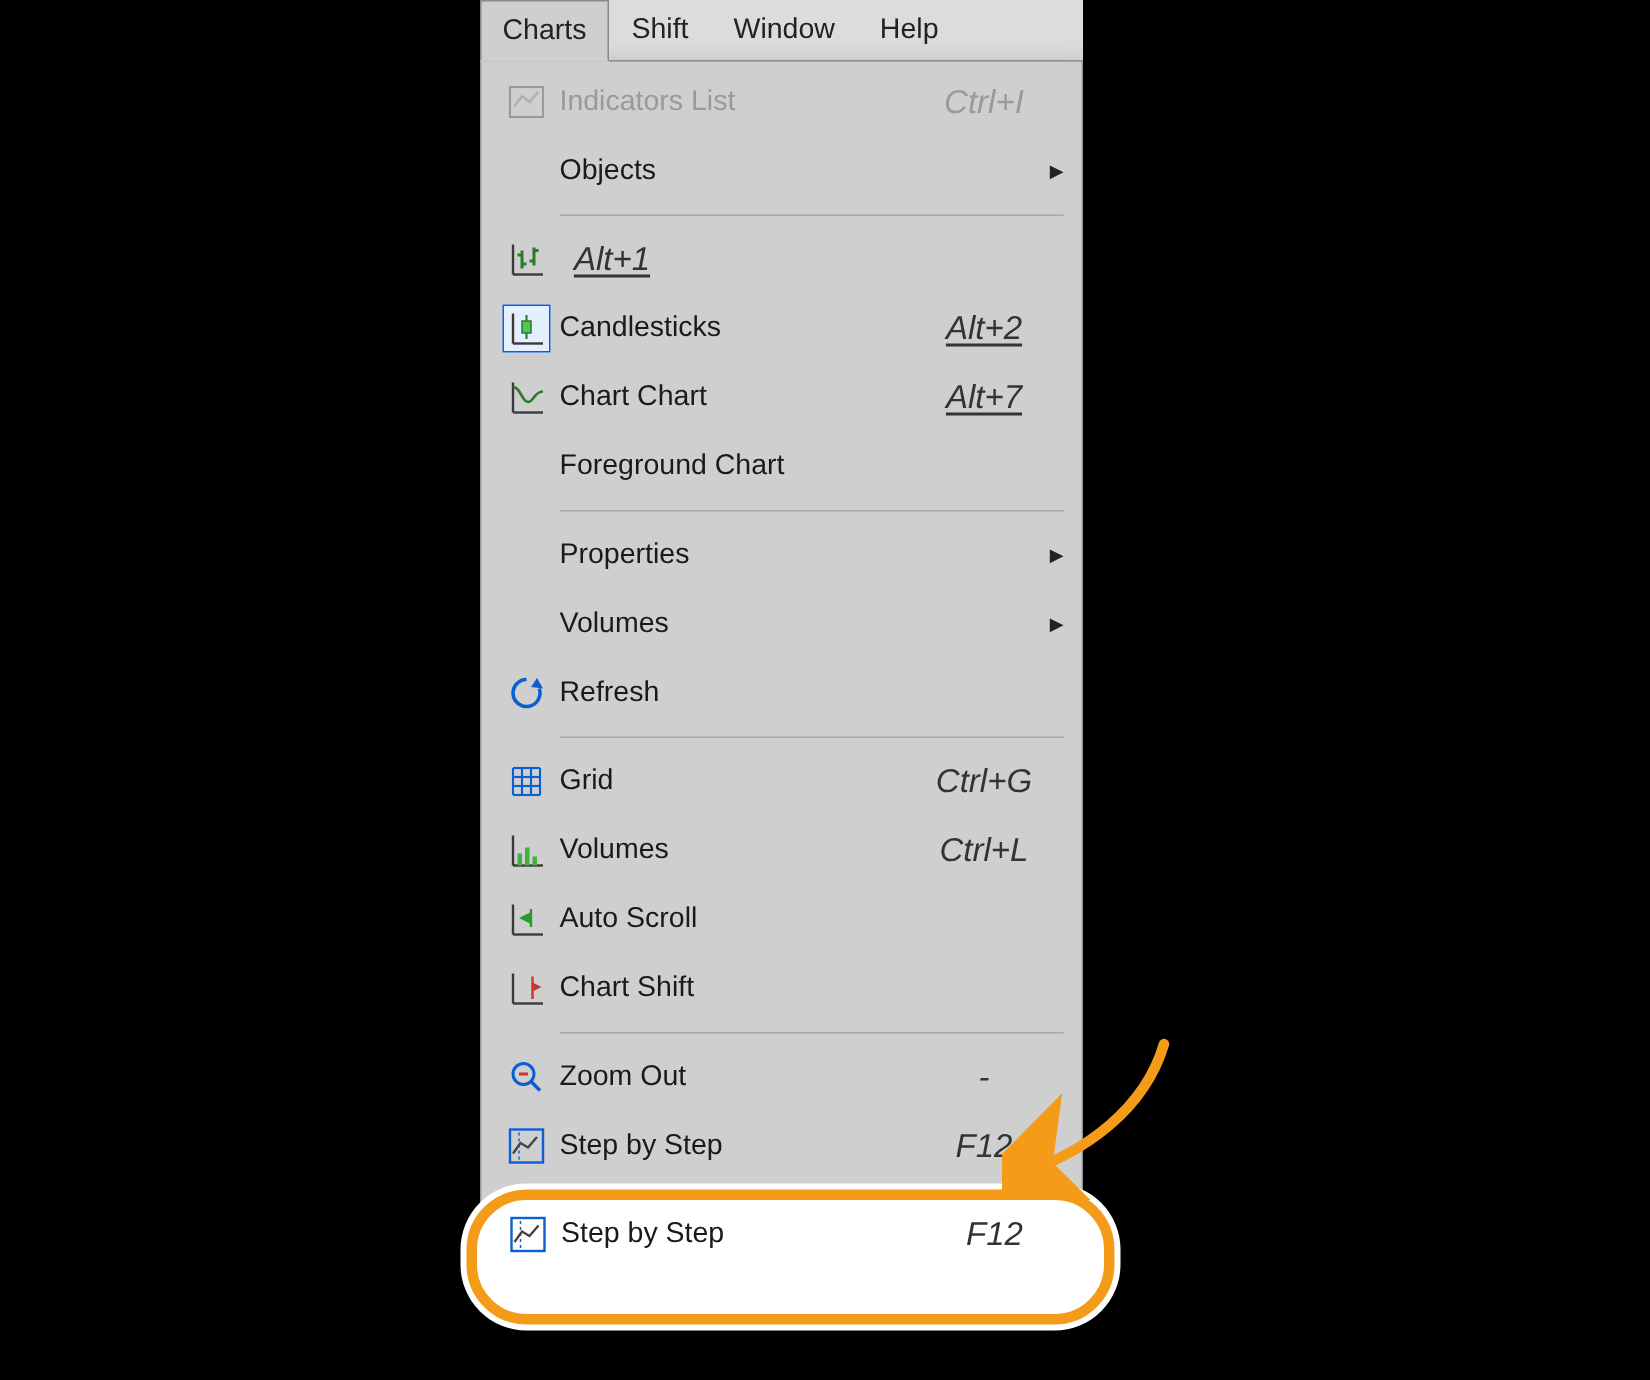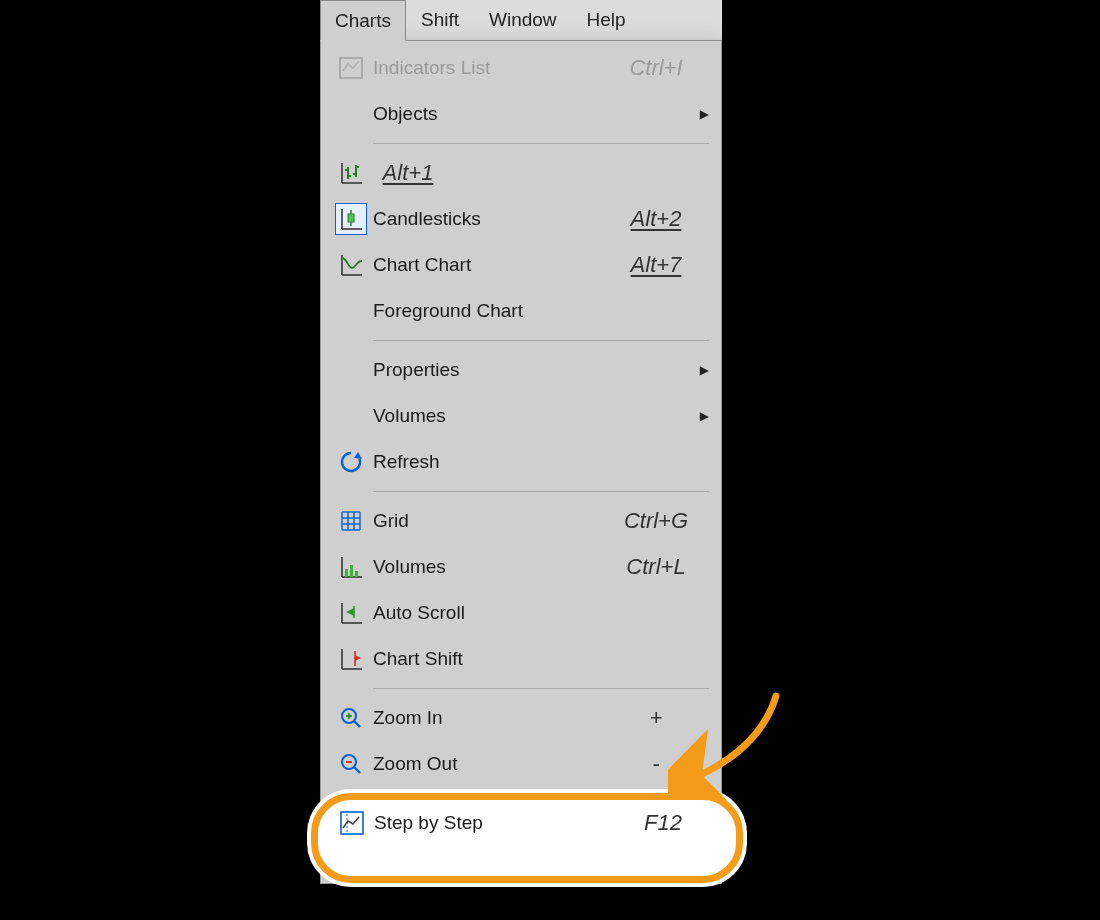--- a/index.html
+++ b/index.html
@@ -214,35 +214,20 @@
           <span class="accel"></span>
           <span class="arrow-col"></span>
         </div>
         <div class="sep"></div>
         <div class="row">
           <div class="icon-col">
             <div class="icon-box">
               <svg width="26" height="26" viewBox="0 0 26 26">
                 <circle cx="11" cy="11" r="7" fill="none" stroke="#0a5fd1" stroke-width="2"></circle>
                 <line x1="16" y1="16" x2="22" y2="22" stroke="#0a5fd1" stroke-width="2.4"></line>
-                <line x1="8" y1="11" x2="14" y2="11" stroke="#2a9a2a" stroke-width="2"></line>
-                <line x1="11" y1="8" x2="11" y2="14" stroke="#2a9a2a" stroke-width="2"></line>
-              </svg>
-            </div>
-          </div>
-          <span class="label">Zoom In</span>
-          <span class="accel">+</span>
-          <span class="arrow-col"></span>
-        </div>
-        <div class="row">
-          <div class="icon-col">
-            <div class="icon-box">
-              <svg width="26" height="26" viewBox="0 0 26 26">
-                <circle cx="11" cy="11" r="7" fill="none" stroke="#0a5fd1" stroke-width="2"></circle>
-                <line x1="16" y1="16" x2="22" y2="22" stroke="#0a5fd1" stroke-width="2.4"></line>
                 <line x1="8" y1="11" x2="14" y2="11" stroke="#c33" stroke-width="2"></line>
               </svg>
             </div>
           </div>
           <span class="label">Zoom Out</span>
           <span class="accel">-</span>
           <span class="arrow-col"></span>
         </div>
         <div class="row">
           <div class="icon-col">

